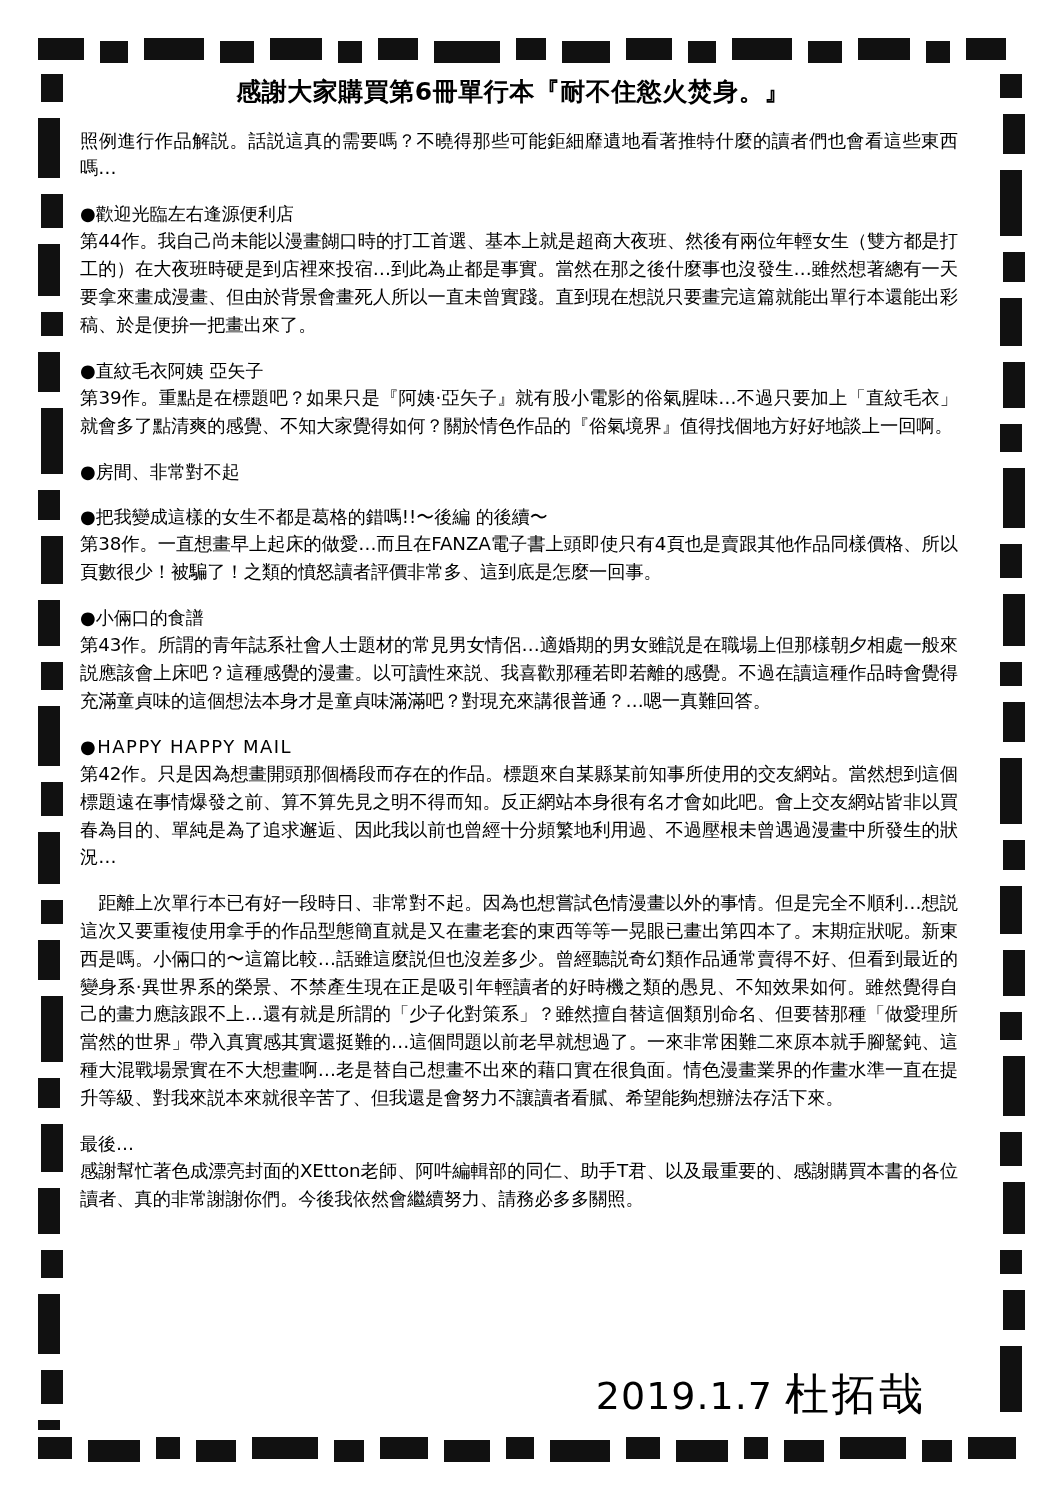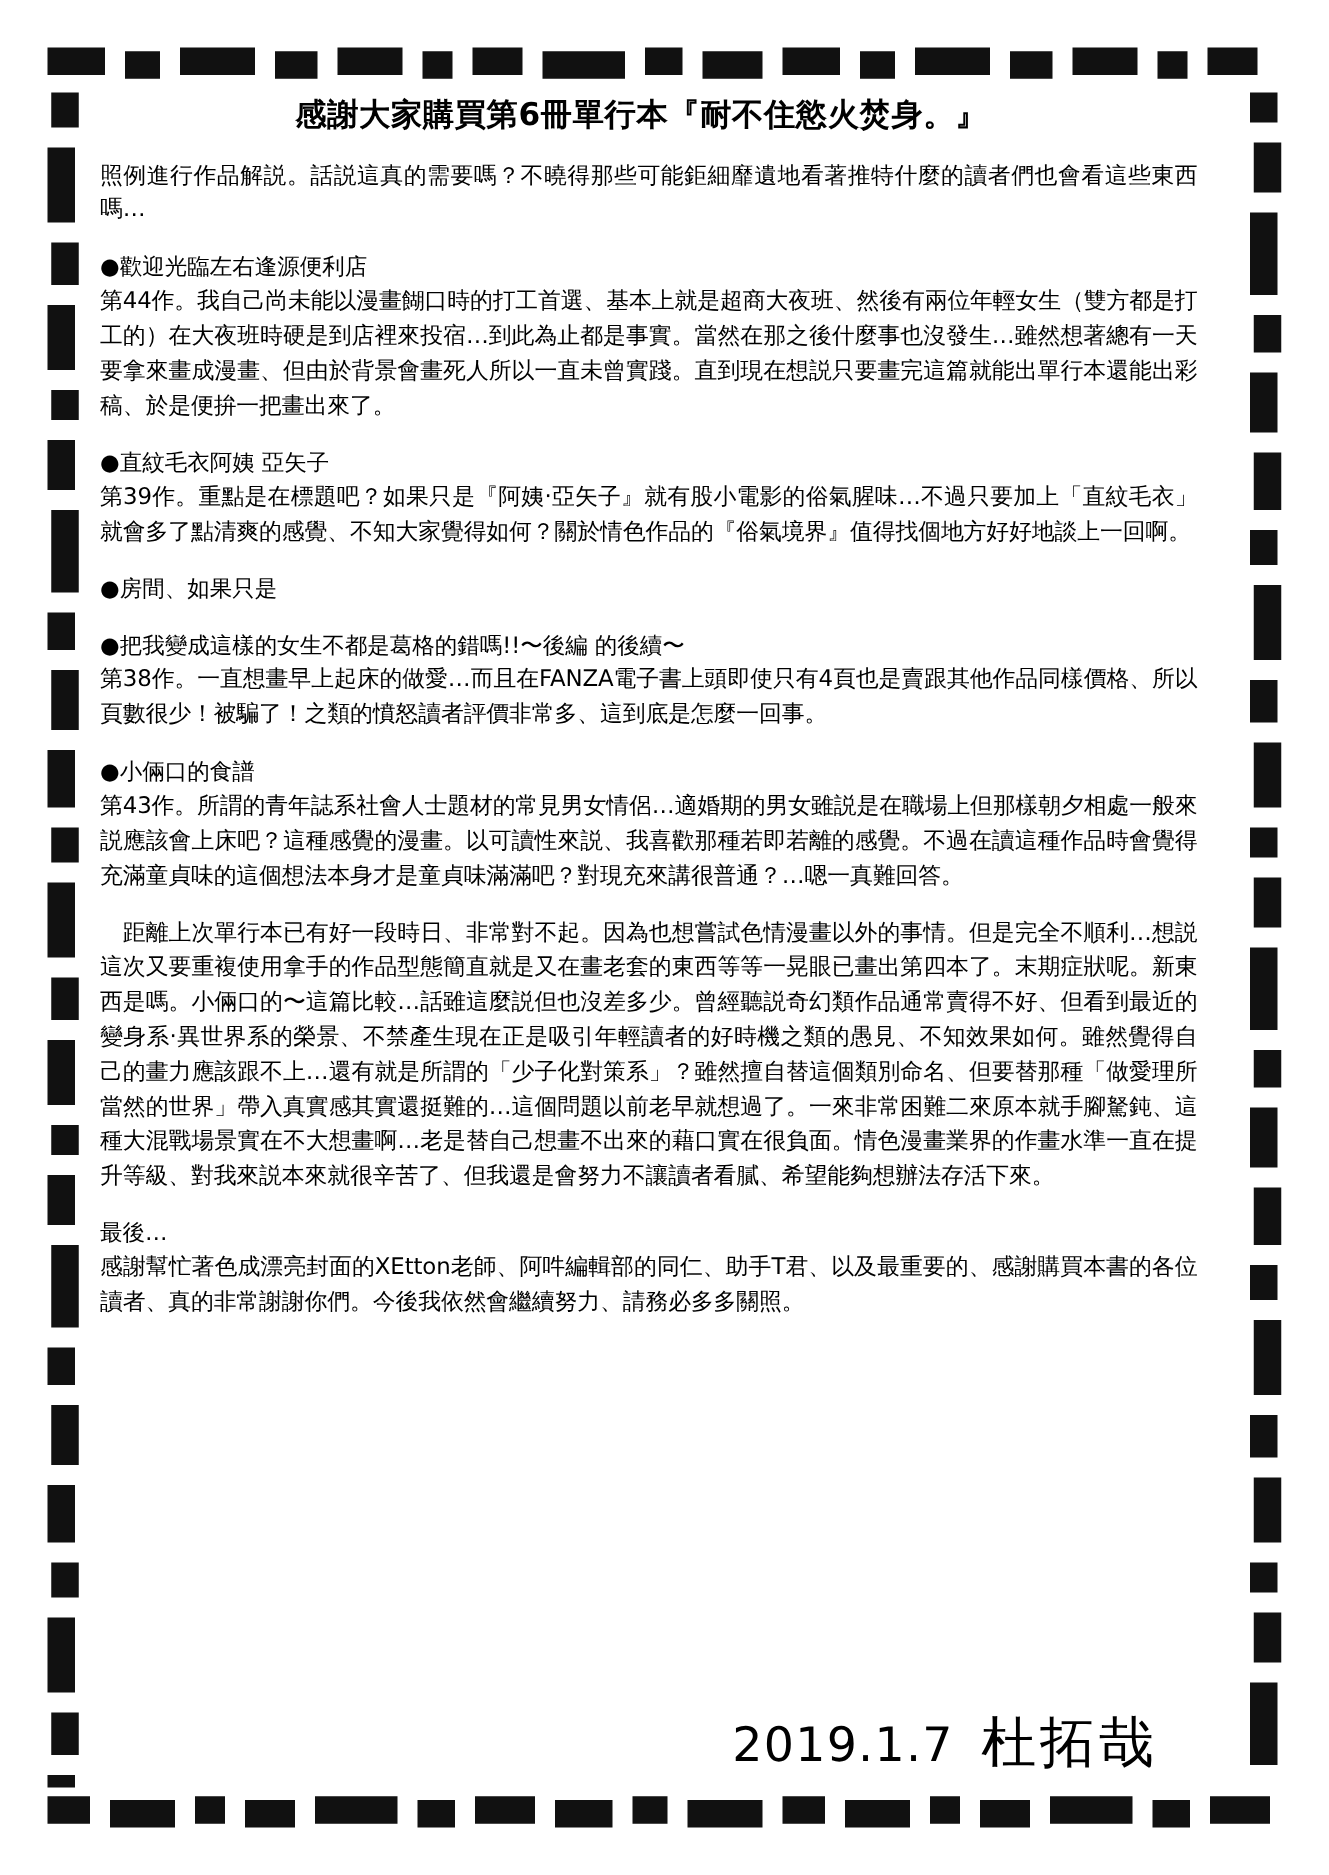--- a/index.html
+++ b/index.html
@@ -83,21 +83,21 @@
   }
   .sig-date {
     font-family: "DejaVu Sans", "Liberation Sans", sans-serif;
     font-size: 38px;
     letter-spacing: 1px;
     margin-top: 27px;
   }
   .sig-name {
     font-family: "DejaVu Serif", "Liberation Serif", serif;
     font-size: 44px;
-    margin-left: 22px;
+    margin-left: 12px;
     letter-spacing: 3px;
   }
 </style>
 </head>
 <body>
 
 <div class="page-frame" id="frame">
     <div class="dash" style="left: 38px; top: 38px; width: 46px; height: 22px;"></div>
     <div class="dash" style="left: 100px; top: 41px; width: 28px; height: 22px;"></div>
     <div class="dash" style="left: 144px; top: 38px; width: 60px; height: 22px;"></div>
@@ -193,33 +193,37 @@
     <p class="heading">●歡迎光臨左右逢源便利店</p>
     <p class="para">第44作。我自己尚未能以漫畫餬口時的打工首選、基本上就是超商大夜班、然後有兩位年輕女生（雙方都是打工的）在大夜班時硬是到店裡來投宿…到此為止都是事實。當然在那之後什麼事也沒發生…雖然想著總有一天要拿來畫成漫畫、但由於背景會畫死人所以一直未曾實踐。直到現在想説只要畫完這篇就能出單行本還能出彩稿、於是便拚一把畫出來了。</p>
   </div>
 
   <div class="block">
     <p class="heading">●直紋毛衣阿姨  亞矢子</p>
     <p class="para">第39作。重點是在標題吧？如果只是『阿姨‧亞矢子』就有股小電影的俗氣腥味…不過只要加上「直紋毛衣」就會多了點清爽的感覺、不知大家覺得如何？關於情色作品的『俗氣境界』值得找個地方好好地談上一回啊。</p>
   </div>
 
   <div class="block">
-    <p class="heading">●房間、如果只是</p>
+    <p class="heading">●房間、非常對不起</p>
   </div>
 
   <div class="block">
     <p class="heading">●把我變成這樣的女生不都是葛格的錯嗎!!〜後編 的後續〜</p>
     <p class="para">第38作。一直想畫早上起床的做愛…而且在FANZA電子書上頭即使只有4頁也是賣跟其他作品同樣價格、所以頁數很少！被騙了！之類的憤怒讀者評價非常多、這到底是怎麼一回事。</p>
   </div>
 
   <div class="block">
     <p class="heading">●小倆口的食譜</p>
     <p class="para">第43作。所謂的青年誌系社會人士題材的常見男女情侶…適婚期的男女雖説是在職場上但那樣朝夕相處一般來説應該會上床吧？這種感覺的漫畫。以可讀性來説、我喜歡那種若即若離的感覺。不過在讀這種作品時會覺得充滿童貞味的這個想法本身才是童貞味滿滿吧？對現充來講很普通？…嗯一真難回答。</p>
   </div>
 
+  <div class="block">
+    <p class="heading mono-head">●HAPPY HAPPY MAIL</p>
+    <p class="para">第42作。只是因為想畫開頭那個橋段而存在的作品。標題來自某縣某前知事所使用的交友網站。當然想到這個標題遠在事情爆發之前、算不算先見之明不得而知。反正網站本身很有名才會如此吧。會上交友網站皆非以買春為目的、單純是為了追求邂逅、因此我以前也曾經十分頻繁地利用過、不過壓根未曾遇過漫畫中所發生的狀況…</p>
+  </div>
 
   <div class="block">
     <p class="para indent">距離上次單行本已有好一段時日、非常對不起。因為也想嘗試色情漫畫以外的事情。但是完全不順利…想説這次又要重複使用拿手的作品型態簡直就是又在畫老套的東西等等一晃眼已畫出第四本了。末期症狀呢。新東西是嗎。小倆口的〜這篇比較…話雖這麼説但也沒差多少。曾經聽説奇幻類作品通常賣得不好、但看到最近的變身系‧異世界系的榮景、不禁產生現在正是吸引年輕讀者的好時機之類的愚見、不知效果如何。雖然覺得自己的畫力應該跟不上…還有就是所謂的「少子化對策系」？雖然擅自替這個類別命名、但要替那種「做愛理所當然的世界」帶入真實感其實還挺難的…這個問題以前老早就想過了。一來非常困難二來原本就手腳駑鈍、這種大混戰場景實在不大想畫啊…老是替自己想畫不出來的藉口實在很負面。情色漫畫業界的作畫水準一直在提升等級、對我來説本來就很辛苦了、但我還是會努力不讓讀者看膩、希望能夠想辦法存活下來。</p>
   </div>
 
   <div class="block">
     <p class="heading">最後…</p>
     <p class="para">感謝幫忙著色成漂亮封面的XEtton老師、阿吽編輯部的同仁、助手T君、以及最重要的、感謝購買本書的各位讀者、真的非常謝謝你們。今後我依然會繼續努力、請務必多多關照。</p>
   </div>
 

